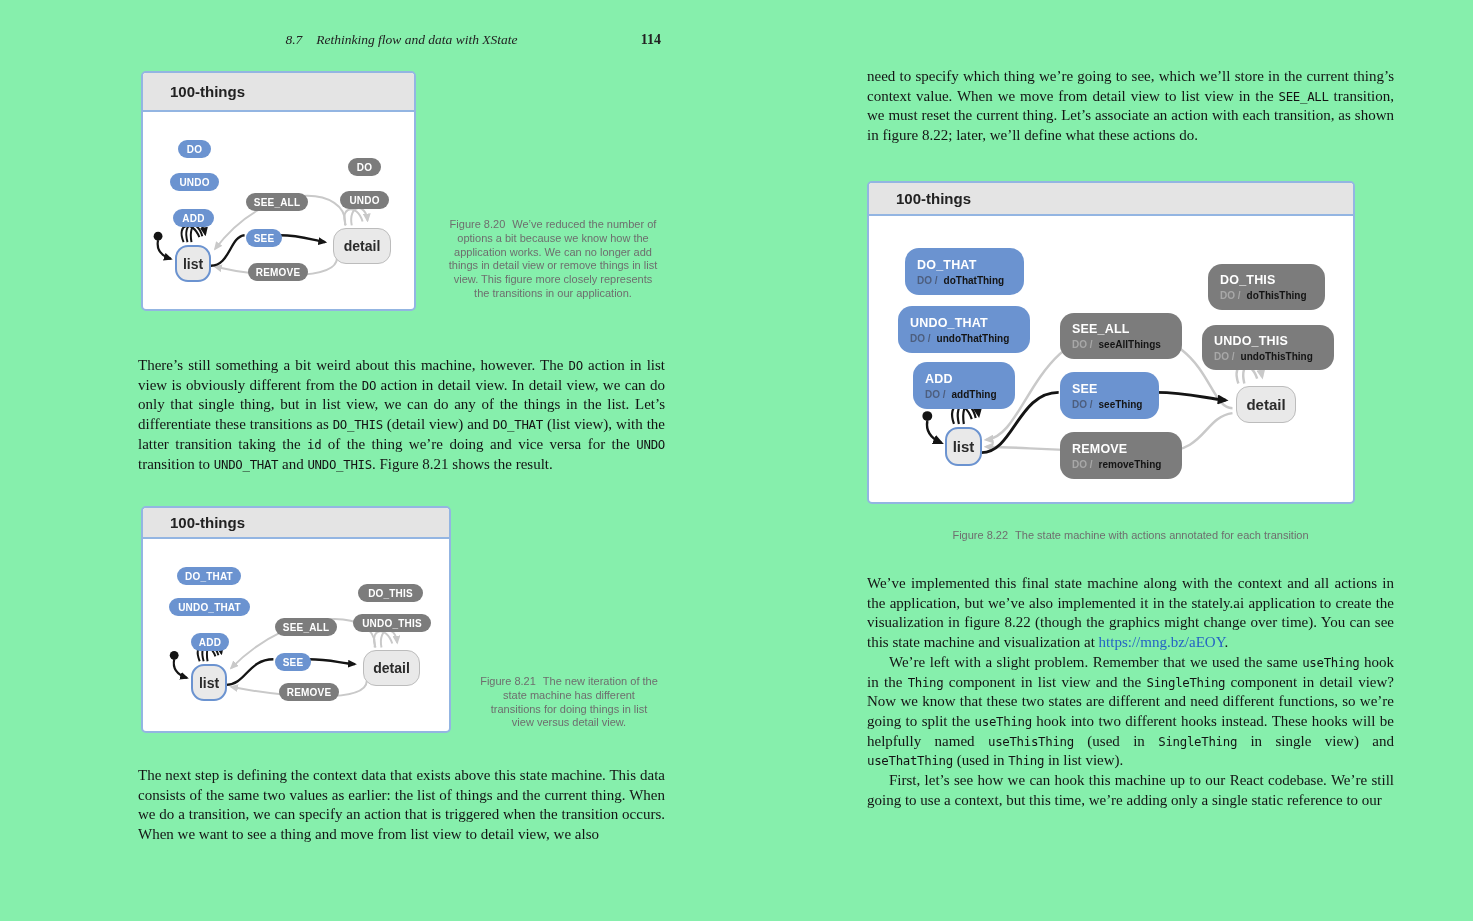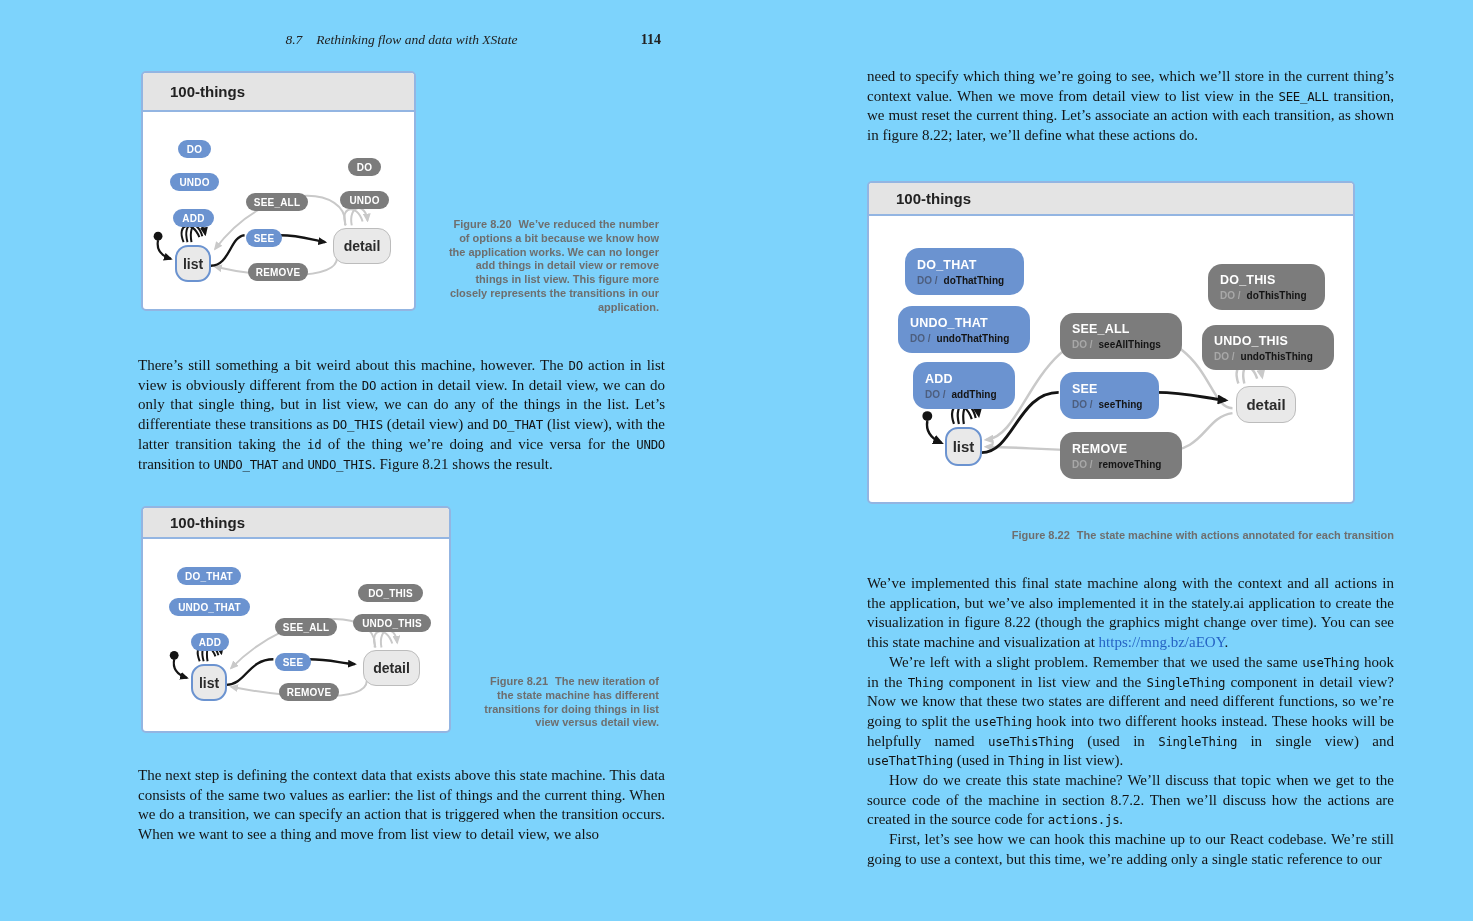--- a/index.html
+++ b/index.html
@@ -1,36 +1,36 @@
 <!DOCTYPE html>
 <html><head>
 <meta charset="utf-8">
 <style>
   html,body{margin:0;padding:0;background:#ffffff;}
-  #spread{position:relative;width:1473px;height:921px;background:#7dd3fc;overflow:hidden;
+  #spread{position:relative;width:1473px;height:921px;background:#86efac;overflow:hidden;
           font-family:"Liberation Serif",serif;color:#161616;}
 
   
   .running-head{position:absolute;height:18px;font-size:13.5px;color:#222;}
   .rh-center{position:absolute;left:0;right:0;text-align:center;font-style:italic;}
   .rh-section{font-style:italic;margin-right:14px;}
   .rh-chapter{font-style:normal;font-variant:small-caps;font-weight:bold;font-size:13px;letter-spacing:.5px;margin-right:12px;}
   .rh-pagenum{position:absolute;top:0;font-style:normal;font-weight:bold;font-size:14px;}
 
   
   .body-par{position:absolute;font-size:15px;line-height:19.7px;text-align:justify;color:#141414;}
   .flow{position:absolute;font-size:15px;line-height:19.7px;text-align:justify;color:#141414;}
   .flow p{margin:0;}
   .flow p.indent{text-indent:22px;}
   code.code{font-family:"DejaVu Sans Mono","Liberation Mono",monospace;font-size:12.4px;letter-spacing:-.3px;}
   a.link{color:#2563c4;text-decoration:none;}
 
   
-  .caption{position:absolute;font-family:"Liberation Sans",sans-serif;font-weight:bold;
-           color:#6e6e6e;font-size:11px;line-height:13.8px;text-align:right;}
+  .caption{position:absolute;font-family:"Liberation Sans",sans-serif;font-weight:normal;
+           color:#6e6e6e;font-size:11px;line-height:13.8px;text-align:center;}
   .cap-label{margin-right:7px;white-space:nowrap;}
 
   
   .diagram{position:absolute;background:#fff;border:2px solid #93b5e2;border-radius:5px;box-sizing:border-box;}
   .diagram-header{position:absolute;top:0;left:0;right:0;background:#e4e4e4;
                   border-bottom:2px solid #93b5e2;display:flex;align-items:center;padding-left:27px;
                   font-family:"Liberation Sans",sans-serif;font-weight:bold;color:#222;font-size:15px;
                   border-radius:3px 3px 0 0;box-sizing:border-box;}
   .arrows{position:absolute;left:0;top:0;width:100%;height:100%;}
   .pill{position:absolute;display:flex;align-items:center;justify-content:center;
@@ -219,17 +219,16 @@
     <div class="state start" style="left:76px;top:244px;width:37px;height:39px;font-size:15px;">list</div>
   </div>
 
   <div class="caption" style="left:867px;top:529px;width:527px;">
     <span class="cap-label">Figure 8.22</span><span>The state machine with actions annotated for each transition</span>
   </div>
 
   <div class="flow" style="left:867px;top:574px;width:527px;">
     <p><span>We’ve implemented this final state machine along with the context and all actions in the application, but we’ve also implemented it in the stately.ai application to create the visualization in figure 8.22 (though the graphics might change over time). You can see this state machine and visualization at </span><a class="link" href="#">https://mng.bz/aEOY</a><span>.</span></p>
     <p class="indent"><span>We’re left with a slight problem. Remember that we used the same </span><code class="code">useThing</code><span> hook in the </span><code class="code">Thing</code><span> component in list view and the </span><code class="code">SingleThing</code><span> component in detail view? Now we know that these two states are different and need different functions, so we’re going to split the </span><code class="code">useThing</code><span> hook into two different hooks instead. These hooks will be helpfully named </span><code class="code">useThisThing</code><span> (used in </span><code class="code">SingleThing</code><span> in single view) and </span><code class="code">useThatThing</code><span> (used in </span><code class="code">Thing</code><span> in list view).</span></p>
-    <p class="indent"><span>How do we create this state machine? We’ll discuss that topic when we get to the source code of the machine in section 8.7.2. Then we’ll discuss how the actions are created in the source code for </span><code class="code">actions.js</code><span>.</span></p>
     <p class="indent"><span>First, let’s see how we can hook this machine up to our React codebase. We’re still going to use a context, but this time, we’re adding only a single static reference to our</span></p>
   </div>
 
 </div>
 
 </body></html>

